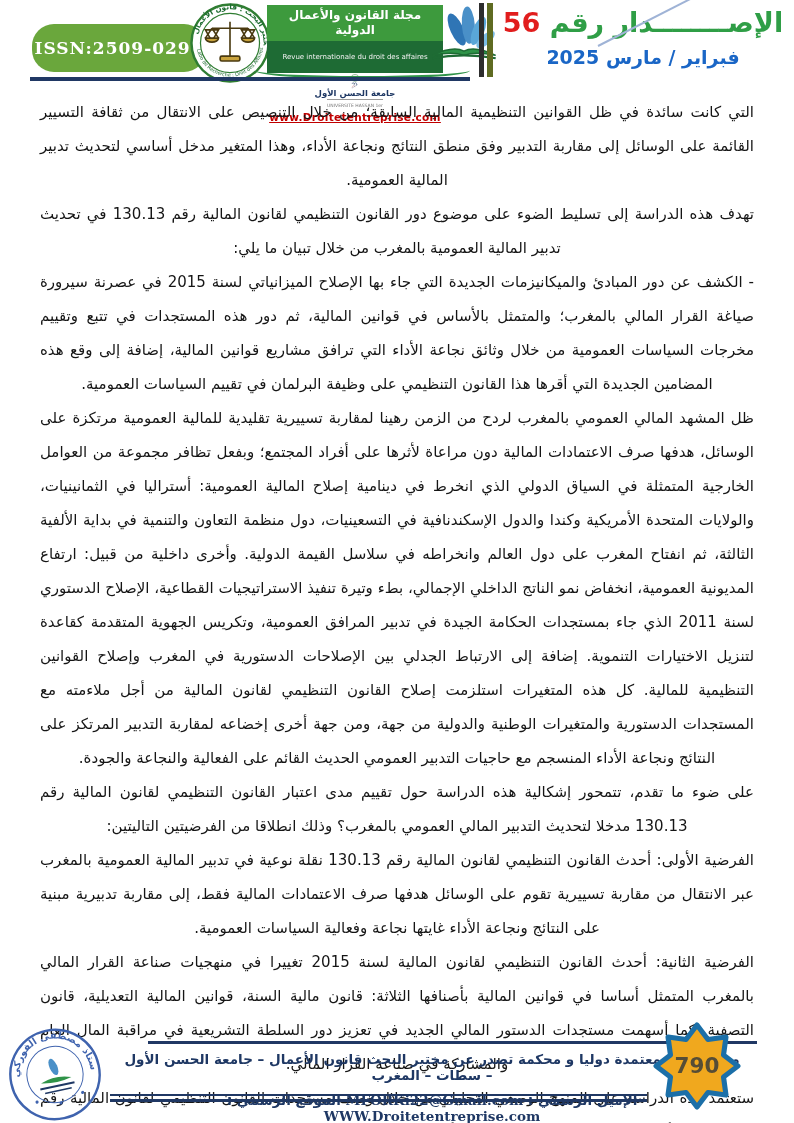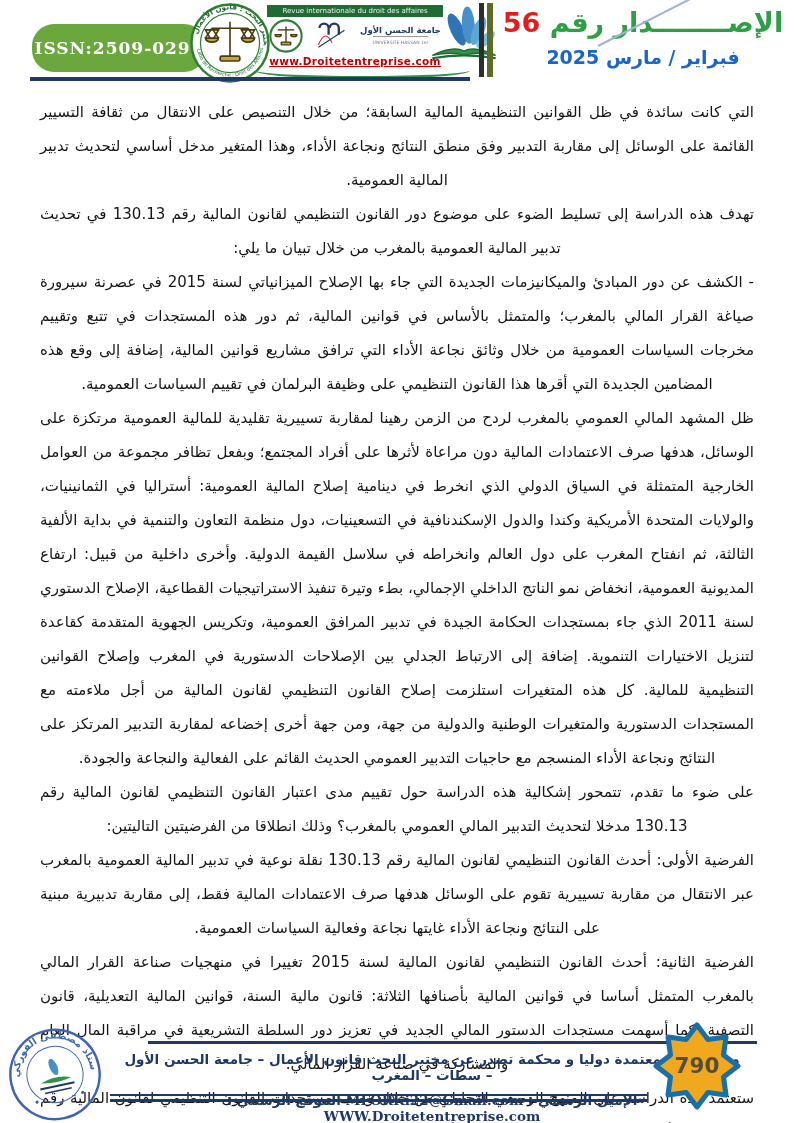--- a/index.html
+++ b/index.html
@@ -7,22 +7,22 @@
         overflow:hidden;font-family:"DejaVu Sans",sans-serif;}
 
   
   .issn-pill{position:absolute;left:16px;top:24px;width:174px;height:48px;background:#6aa73c;
              border-radius:22px;color:#fff;display:flex;align-items:center;justify-content:center;
              font-family:"DejaVu Serif",serif;font-weight:bold;font-size:17px;letter-spacing:1px;margin-left:16px;}
   .lab-logo{position:absolute;left:189px;top:2px;width:82px;height:82px;}
   .mid-block{position:absolute;left:267px;top:5px;width:176px;}
   .banner{background:#3d9a3d;color:#fff;font-size:12px;font-weight:bold;text-align:center;
           padding:3px 1px;line-height:15px;}
-  .banner-sub{background:#1e6b34;color:#f2f2f2;font-size:7px;text-align:center;padding:2px 0;}
-  .mid-row{display:flex;align-items:center;justify-content:space-between;height:36px;padding:1px 2px;}
+  .banner-sub{background:#1e6b34;color:#f2f2f2;font-size:7px;text-align:center;padding:12px 0;}
+  .mid-row{display:flex;align-items:center;justify-content:space-between;height:36px;padding:1px 2px;flex-direction:column;}
   .uni-text{display:flex;flex-direction:column;align-items:center;line-height:9px;}
   .uni-ar{font-size:8.5px;color:#1f3864;font-weight:bold;}
   .uni-fr{font-size:4.5px;color:#777;border-top:1px solid #999;margin-top:1px;padding-top:1px;}
   .site-red{color:#c00000;font-weight:bold;font-size:10.5px;text-align:center;
             text-decoration:underline;letter-spacing:.3px;}
   .green-swoosh{position:absolute;left:255px;top:62px;width:215px;height:14px;
                 border-bottom:3px solid #2f9348;border-radius:50%;}
   .book-logo{position:absolute;left:428px;top:4px;width:72px;height:74px;}
   .vbar-dark{position:absolute;left:479px;top:3px;width:5px;height:74px;background:#2d2d2d;}
   .vbar-olive{position:absolute;left:487px;top:3px;width:6px;height:74px;background:#5f6b22;}
@@ -79,20 +79,21 @@
       <line x1="28" y1="32" x2="72" y2="32"></line>
       <path d="M20 34 L36 34 L28 48 Z M28 32 L20 44 M28 32 L36 44" fill="none"></path>
       <path d="M20 44 a8 5 0 0 0 16 0 Z"></path>
       <path d="M64 34 L80 34 L72 48 Z M72 32 L64 44 M72 32 L80 44" fill="none"></path>
       <path d="M64 44 a8 5 0 0 0 16 0 Z"></path>
       <rect x="38" y="66" width="24" height="6" rx="2"></rect>
     </g>
   </svg>
 
   <div class="mid-block">
+    <div class="banner">مجلة القانون والأعمال الدولية</div>
     <div class="banner-sub">Revue internationale du droit des affaires</div>
     <div class="mid-row">
       <svg width="34" height="34" viewBox="0 0 100 100">
         <circle cx="50" cy="50" r="46" fill="#fff" stroke="#2f7d32" stroke-width="6"></circle>
         <g stroke="#4a3a10" stroke-width="4" fill="#c8a23c">
           <line x1="50" y1="22" x2="50" y2="68"></line>
           <line x1="26" y1="32" x2="74" y2="32"></line>
           <path d="M18 46 a9 6 0 0 0 18 0 Z M64 46 a9 6 0 0 0 18 0 Z"></path>
           <rect x="36" y="68" width="28" height="8" rx="2"></rect>
         </g>

